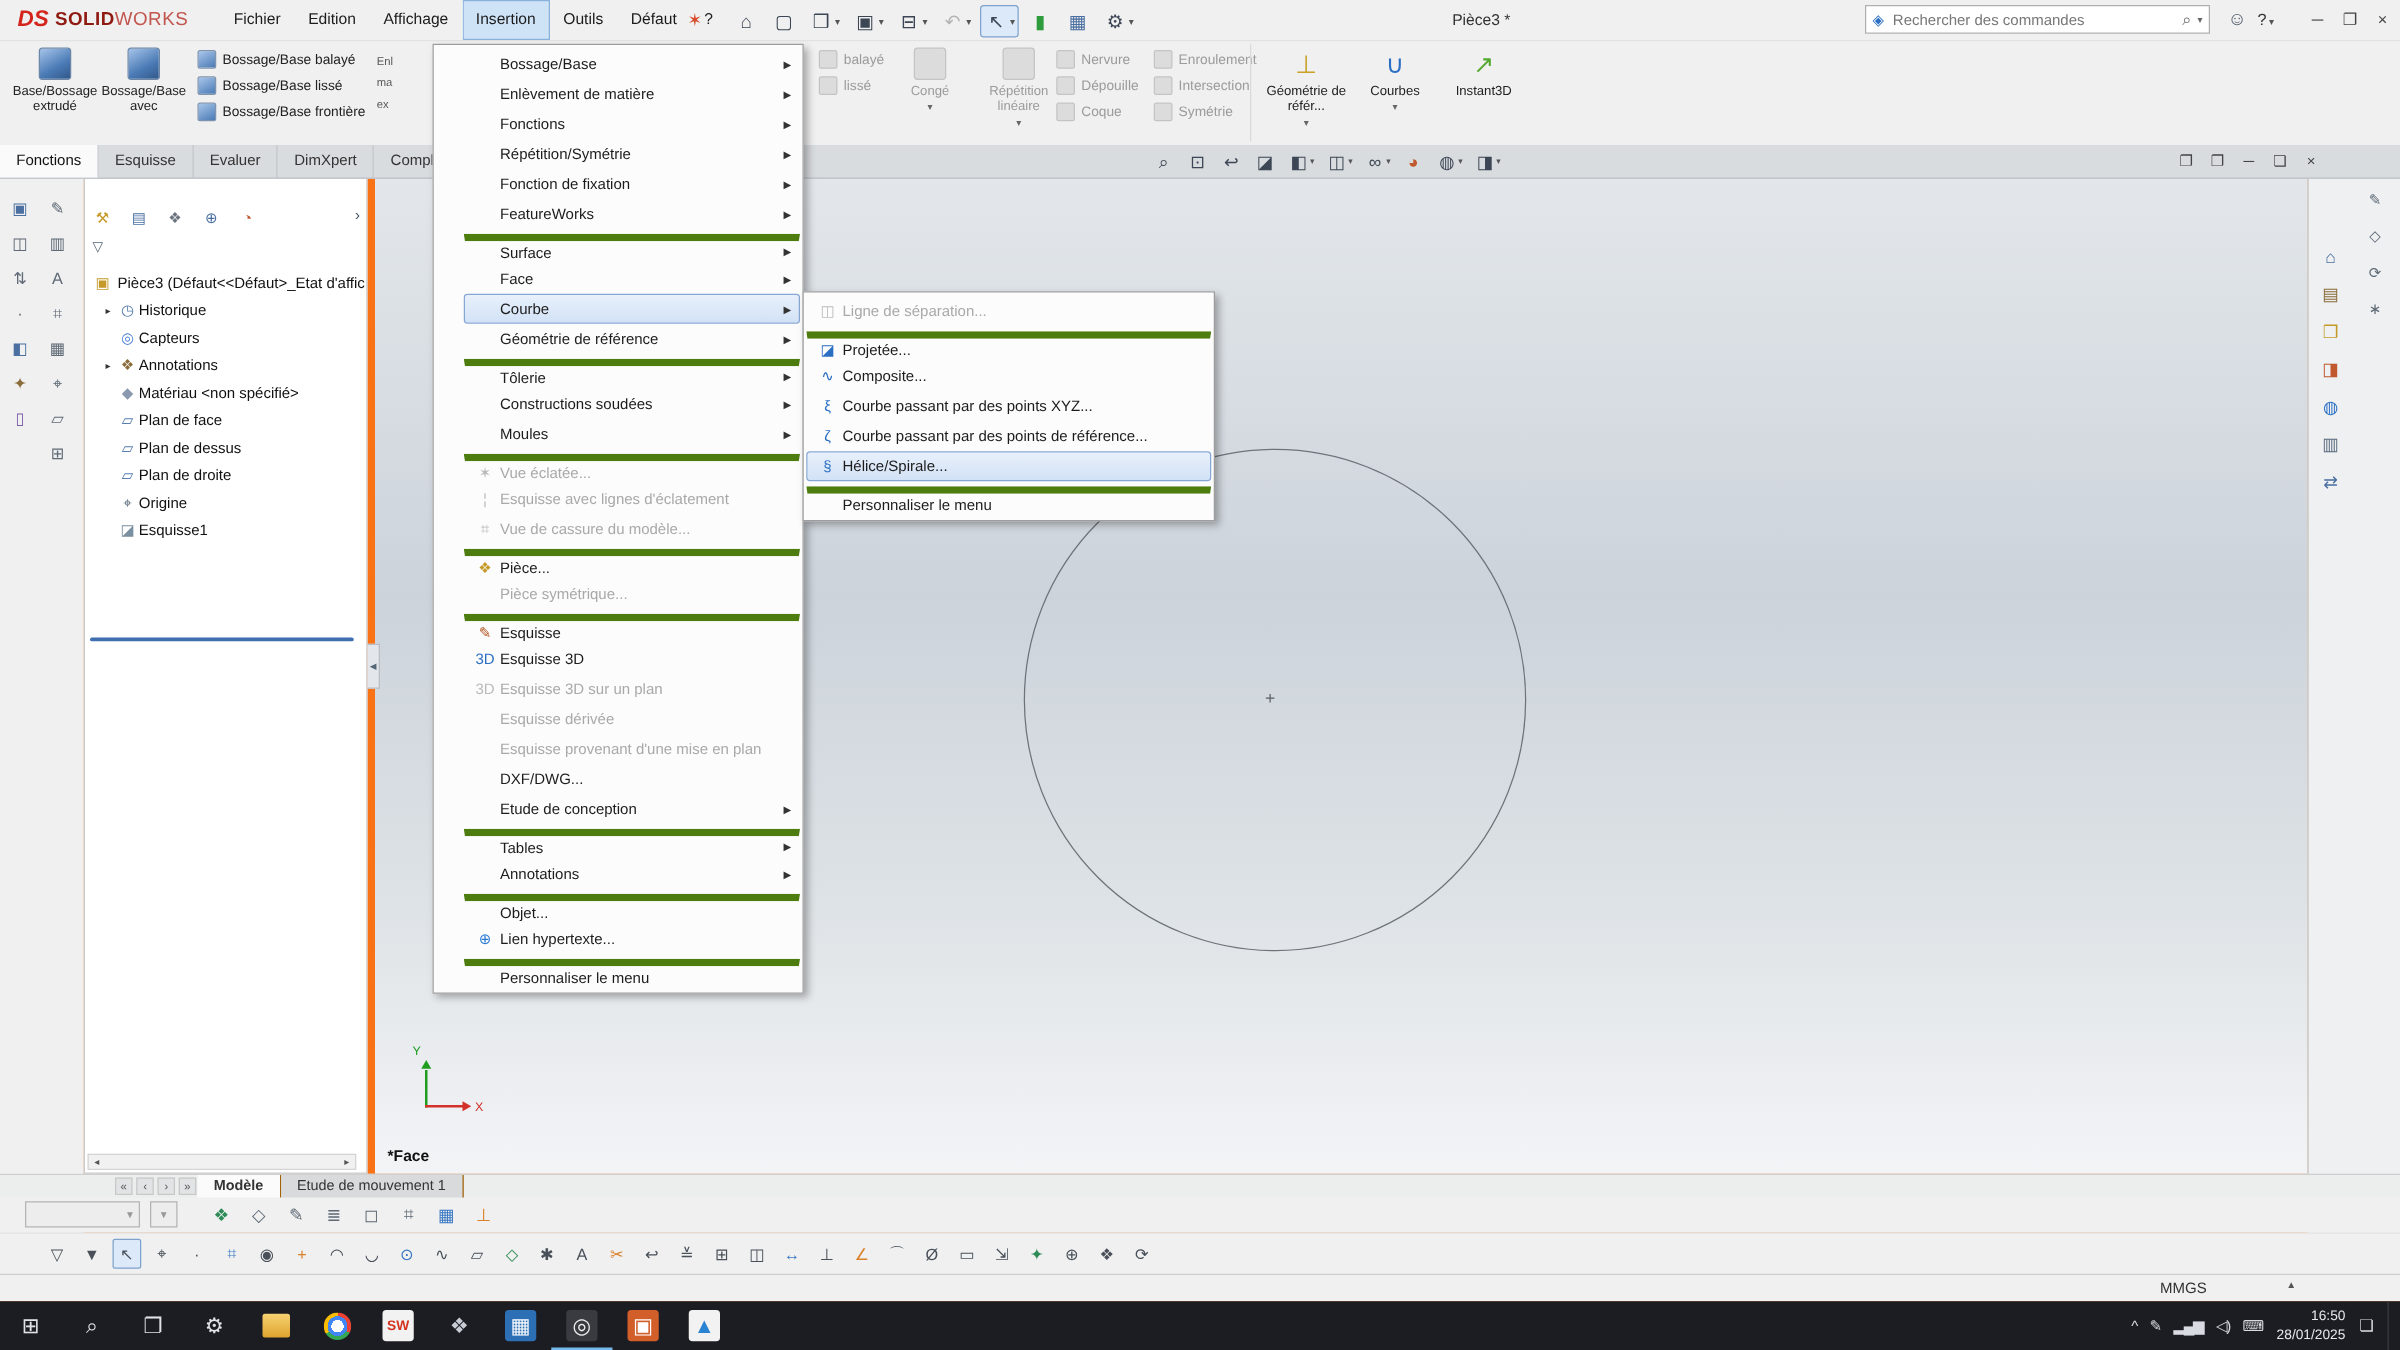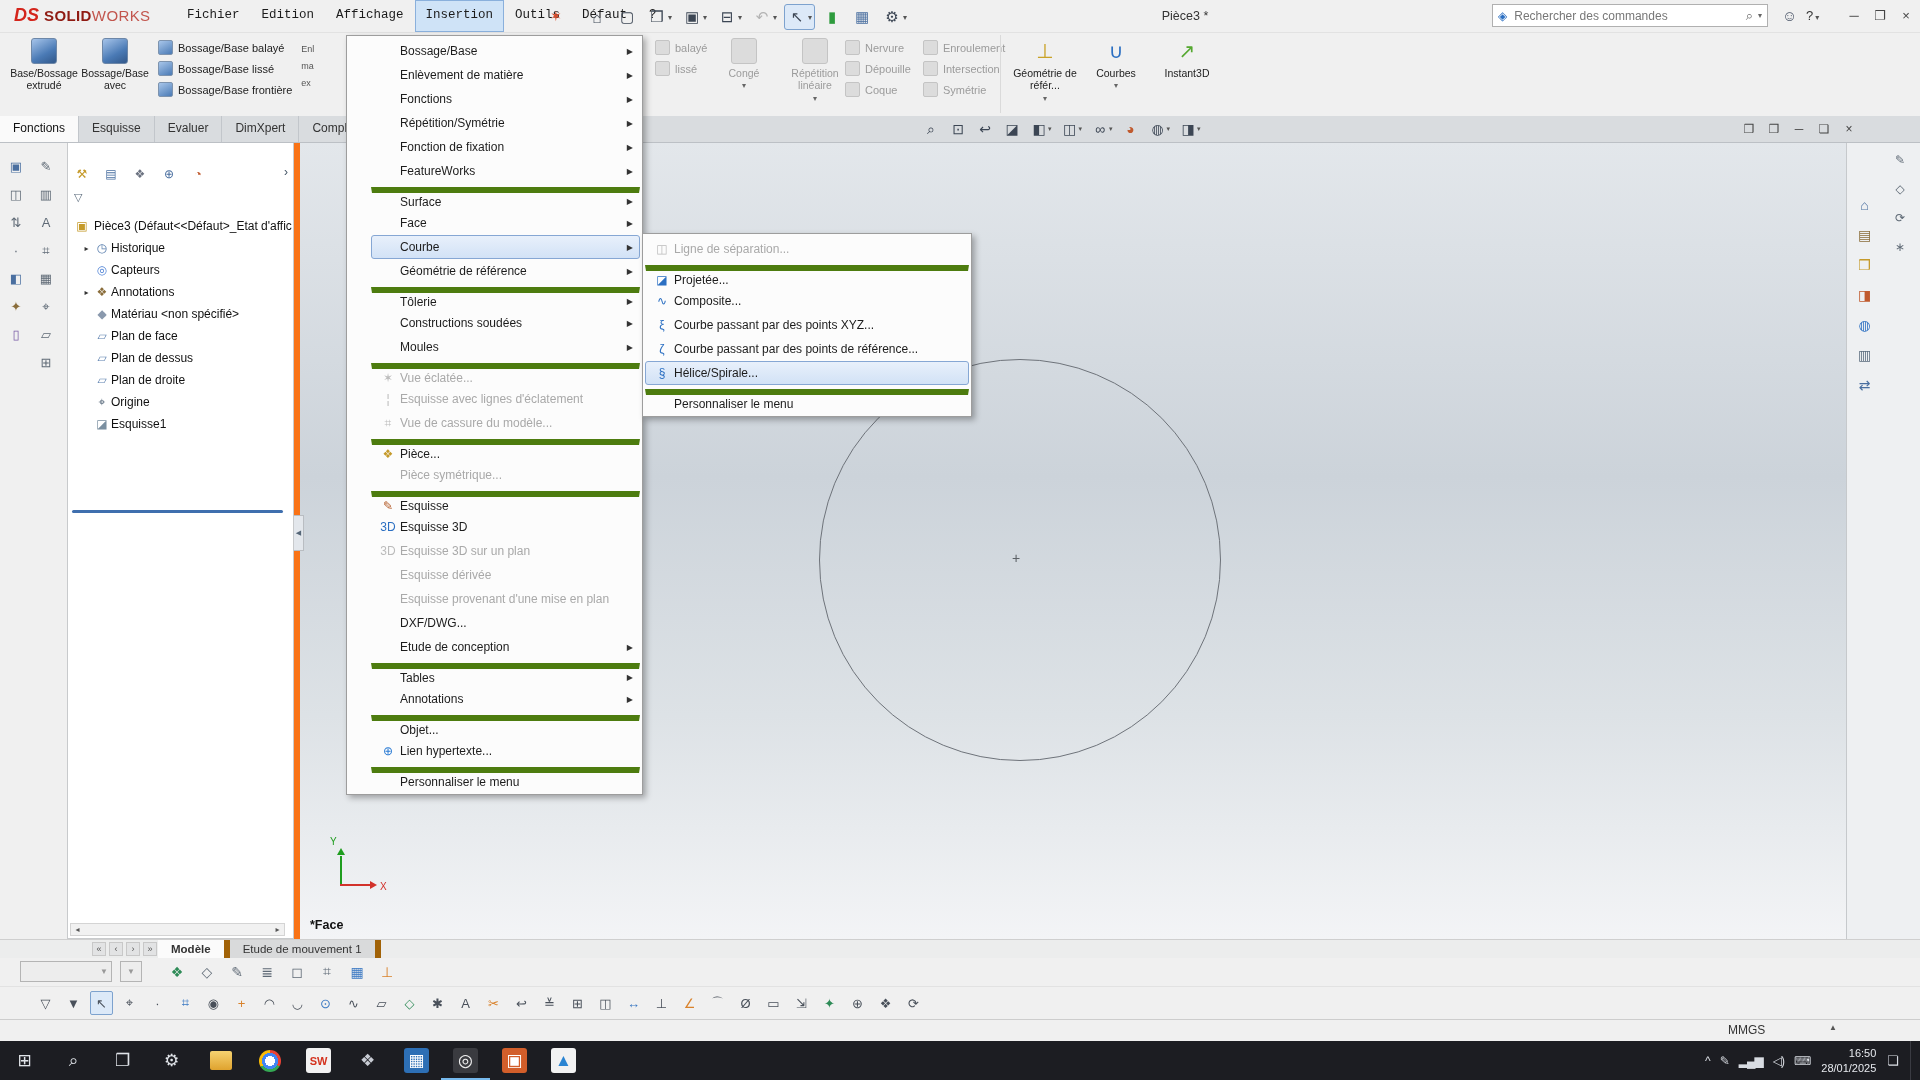--- a/index.html
+++ b/index.html
@@ -7,21 +7,21 @@
     font-family:"Liberation Sans",sans-serif;font-size:12px;color:#222;cursor:default;}
   .g{display:inline-flex;align-items:center;justify-content:center;}
 
   
   #menubar{position:absolute;left:0;top:0;width:1920px;height:32px;background:#f0f0f0;border-bottom:1px solid #e2e2e2;z-index:20;}
   #logo{position:absolute;left:14px;top:5px;display:flex;align-items:center;gap:5px;}
   #logo-mark{color:#d4251c;font-weight:bold;font-style:italic;font-size:18px;}
   #logo-name b{color:#8f1a12;font-size:15px;letter-spacing:.4px;}
   #logo-name i{color:#c2554d;font-size:15px;font-style:normal;letter-spacing:.4px;}
   #menus{position:absolute;left:176px;top:0;height:32px;display:flex;}
-  .menu-item{padding:0 11px;line-height:31px;font-size:12.5px;color:#1c1c1c;font-family:Liberation Mono, monospace;}
+  .menu-item{padding:0 11px;line-height:31px;font-size:12.5px;color:#1c1c1c;}
   .menu-item.highlighted{background:#cfe3f7;box-shadow:inset 0 0 0 1px #8ab0dc;}
   #pin{position:absolute;left:550px;top:8px;color:#d84b2a;font-size:14px;}
   #quick{position:absolute;left:584px;top:4px;display:flex;gap:4px;align-items:center;}
   .qbtn{display:flex;align-items:center;height:24px;padding:0 2px;border-radius:3px;border:1px solid transparent;}
   .qbtn .g{width:20px;font-size:15px;color:#3c4654;}
   .qbtn .caret{font-size:8px;color:#555;margin-left:1px;}
   .qbtn.pressed{border:1px solid #7da2ce;background:#dce9f8;}
   .qbtn.disabled .g{color:#b3b3b3;}
   #doc-title{position:absolute;left:1040px;top:0;width:290px;text-align:center;line-height:32px;font-size:12.5px;color:#333;}
   #searchbox{position:absolute;left:1492px;top:4px;width:276px;height:23px;background:#fff;border:1px solid #b0b0b0;display:flex;align-items:center;padding:0 5px;gap:5px;box-sizing:border-box;}
@@ -110,21 +110,21 @@
   #taskpane-icons{position:absolute;left:5px;top:52px;display:flex;flex-direction:column;gap:8px;}
   .tpicon{width:25px;height:22px;display:flex;align-items:center;justify-content:center;font-size:14px;}
   #mini-right{position:absolute;left:42px;top:8px;display:flex;flex-direction:column;gap:9px;}
   .mricon{width:22px;height:20px;display:flex;align-items:center;justify-content:center;font-size:12px;color:#5f6a76;}
 
   
   #model-tabs{position:absolute;left:0;top:939px;width:1920px;height:19px;background:#eceded;border-top:1px solid #cfcfcf;}
   #tab-nav{position:absolute;left:92px;top:2px;display:flex;gap:3px;}
   .navbtn{width:14px;height:14px;display:flex;align-items:center;justify-content:center;font-size:9px;color:#555;background:#e2e3e4;border:1px solid #c8c8c8;box-sizing:border-box;}
   #btabs-host{position:absolute;left:158px;top:0;height:19px;display:flex;}
-  .btab{padding:0 13px;line-height:18px;font-size:11.5px;background:#d9dadb;border-right:6px solid #a16207;color:#333;}
+  .btab{padding:0 13px;line-height:18px;font-size:11.5px;background:#d9dadb;border-right:1px solid #a16207;color:#333;}
   .btab.active{background:#fbfbfb;font-weight:bold;}
 
   #toolbar1{position:absolute;left:0;top:958px;width:1920px;height:28px;background:#f0f0f0;}
   #combo{position:absolute;left:20px;top:3px;width:92px;height:21px;background:#ededed;border:1px solid #b4b4b4;display:flex;align-items:center;justify-content:flex-end;padding-right:3px;box-sizing:border-box;color:#999;font-size:8px;}
   #combo2{position:absolute;left:120px;top:3px;width:22px;height:21px;background:#ededed;border:1px solid #b4b4b4;display:flex;align-items:center;justify-content:center;box-sizing:border-box;color:#999;font-size:8px;}
   #row1-icons{position:absolute;left:166px;top:2px;display:flex;gap:8px;}
   .tico{width:22px;height:23px;display:flex;align-items:center;justify-content:center;font-size:14px;color:#5f6a76;}
 
   #toolbar2{position:absolute;left:0;top:986px;width:1920px;height:33px;background:#f0f0f0;border-top:1px solid #e2e2e2;}
   #row2-icons{position:absolute;left:34px;top:4px;display:flex;gap:5px;}

